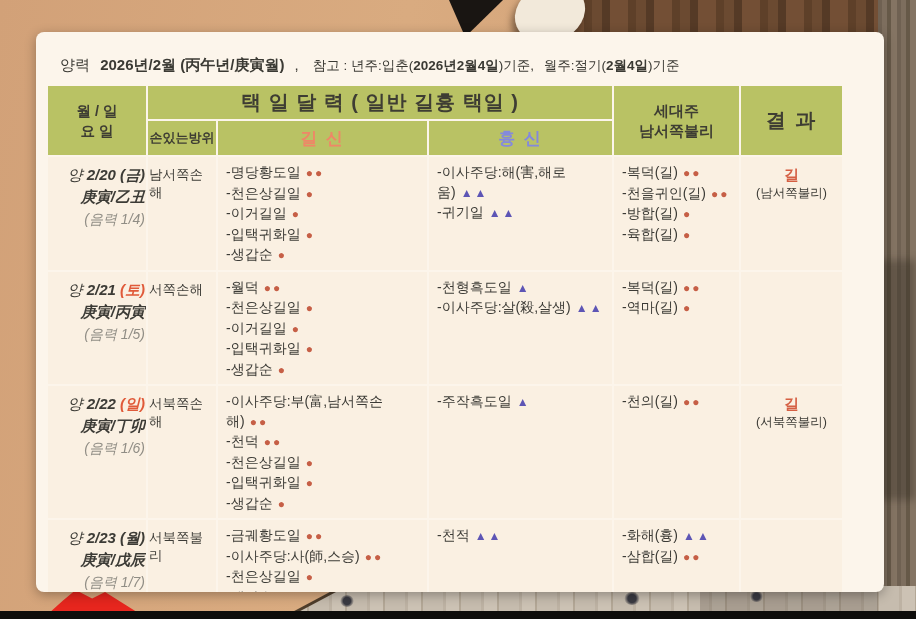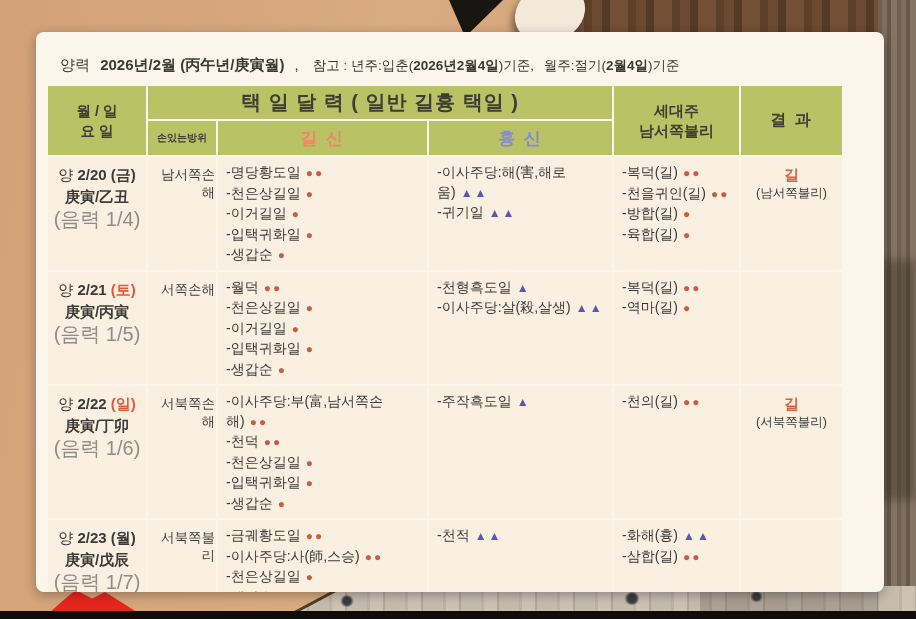--- a/index.html
+++ b/index.html
@@ -39,34 +39,34 @@
   .title .sp{margin-left:6px;}
   .title b{font-weight:700;}
   .title .ref{font-size:13.5px;margin-left:14px;}
   .title .ref b{font-size:13.5px;}
 
   table.cal{position:absolute;left:10px;top:52px;width:786px;border-collapse:separate;border-spacing:2px;table-layout:fixed;}
   td{overflow:hidden;}
   td.g{background:var(--header_bg,#b9c264);color:#3e3d33;font-weight:700;text-align:center;vertical-align:middle;}
   td.group-hd{font-size:20px;height:31px;letter-spacing:1px;margin-left:41px;}
   td.datehd{font-size:14.5px;line-height:20px;}
-  td.dirhd{font-size:10px;height:32px;}
+  td.dirhd{font-size:13px;height:32px;}
   td.lkhd{font-size:17px;color:var(--lucky,#ef8767);letter-spacing:2px;}
   td.ulhd{font-size:17px;color:var(--unlucky,#8489dd);letter-spacing:2px;}
   td.hhhd{font-size:15px;line-height:20px;}
-  td.reshd{font-size:16px;letter-spacing:2px;}
+  td.reshd{font-size:20px;letter-spacing:2px;}
 
   td.b{background:#faf0e2;color:#3c3b36;vertical-align:top;font-size:14px;}
-  td.date-cell{text-align:center;padding-top:7px;line-height:22px;font-size:15px;}
+  td.date-cell{text-align:right;padding-top:7px;line-height:22px;font-size:15px;font-style:italic;}
   td.date-cell .dnum{font-weight:700;}
   td.date-cell .day{font-weight:700;}
   td.date-cell .day.red{color:var(--red_day,#e05a3a);}
   td.date-cell .ganji{font-weight:700;}
-  td.date-cell .lunar{color:#908d85;font-size:20px;}
-  td.dir-cell{text-align:right;padding-top:9px;font-size:13.5px;}
+  td.date-cell .lunar{color:#908d85;font-size:14px;}
+  td.dir-cell{text-align:left;padding-top:9px;font-size:13.5px;}
   td.list-cell{padding:6px 2px 4px 8px;line-height:19.5px;margin-top:8px;}
   .item .mk{margin-left:5px;letter-spacing:2px;font-size:12px;}
   .mk.dot{color:var(--dot,#c65f46);}
   .mk.tri{color:var(--triangle,#5d55b5);}
   td.res-cell{text-align:center;padding-top:8px;line-height:19px;}
   .result-main{color:var(--result,#d55f43);font-weight:700;font-size:15px;}
   .result-note{font-size:12.5px;color:#3c3b36;}
 </style>
 </head>
 <body>

